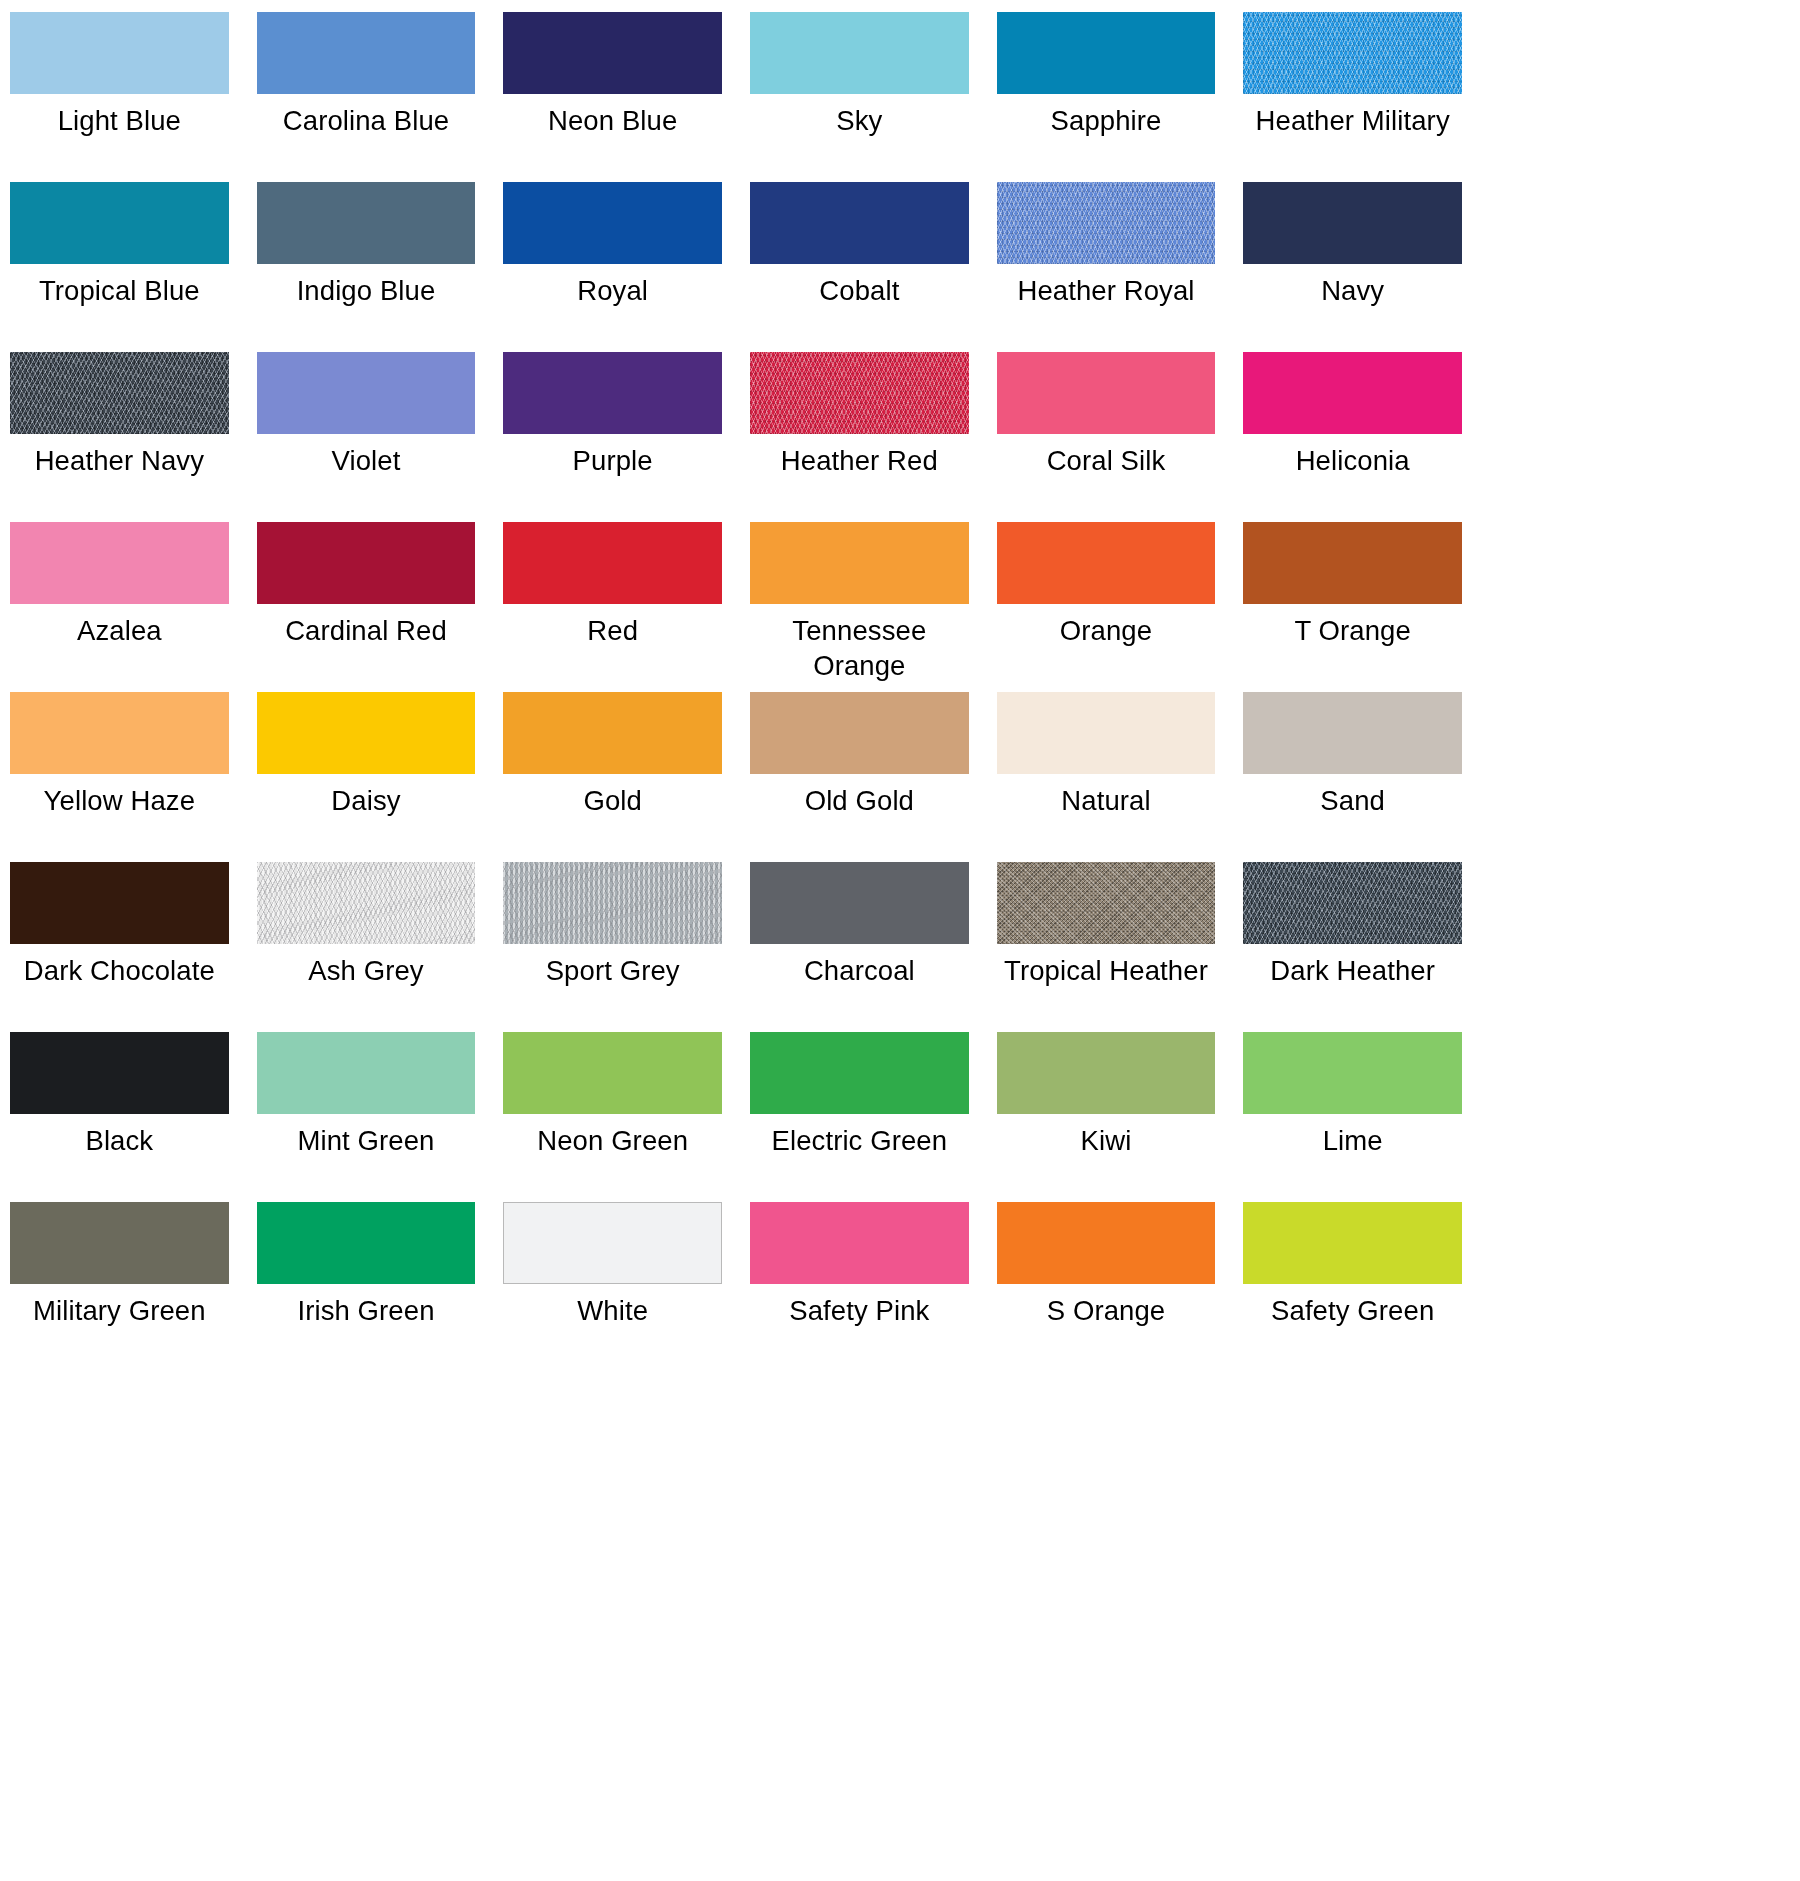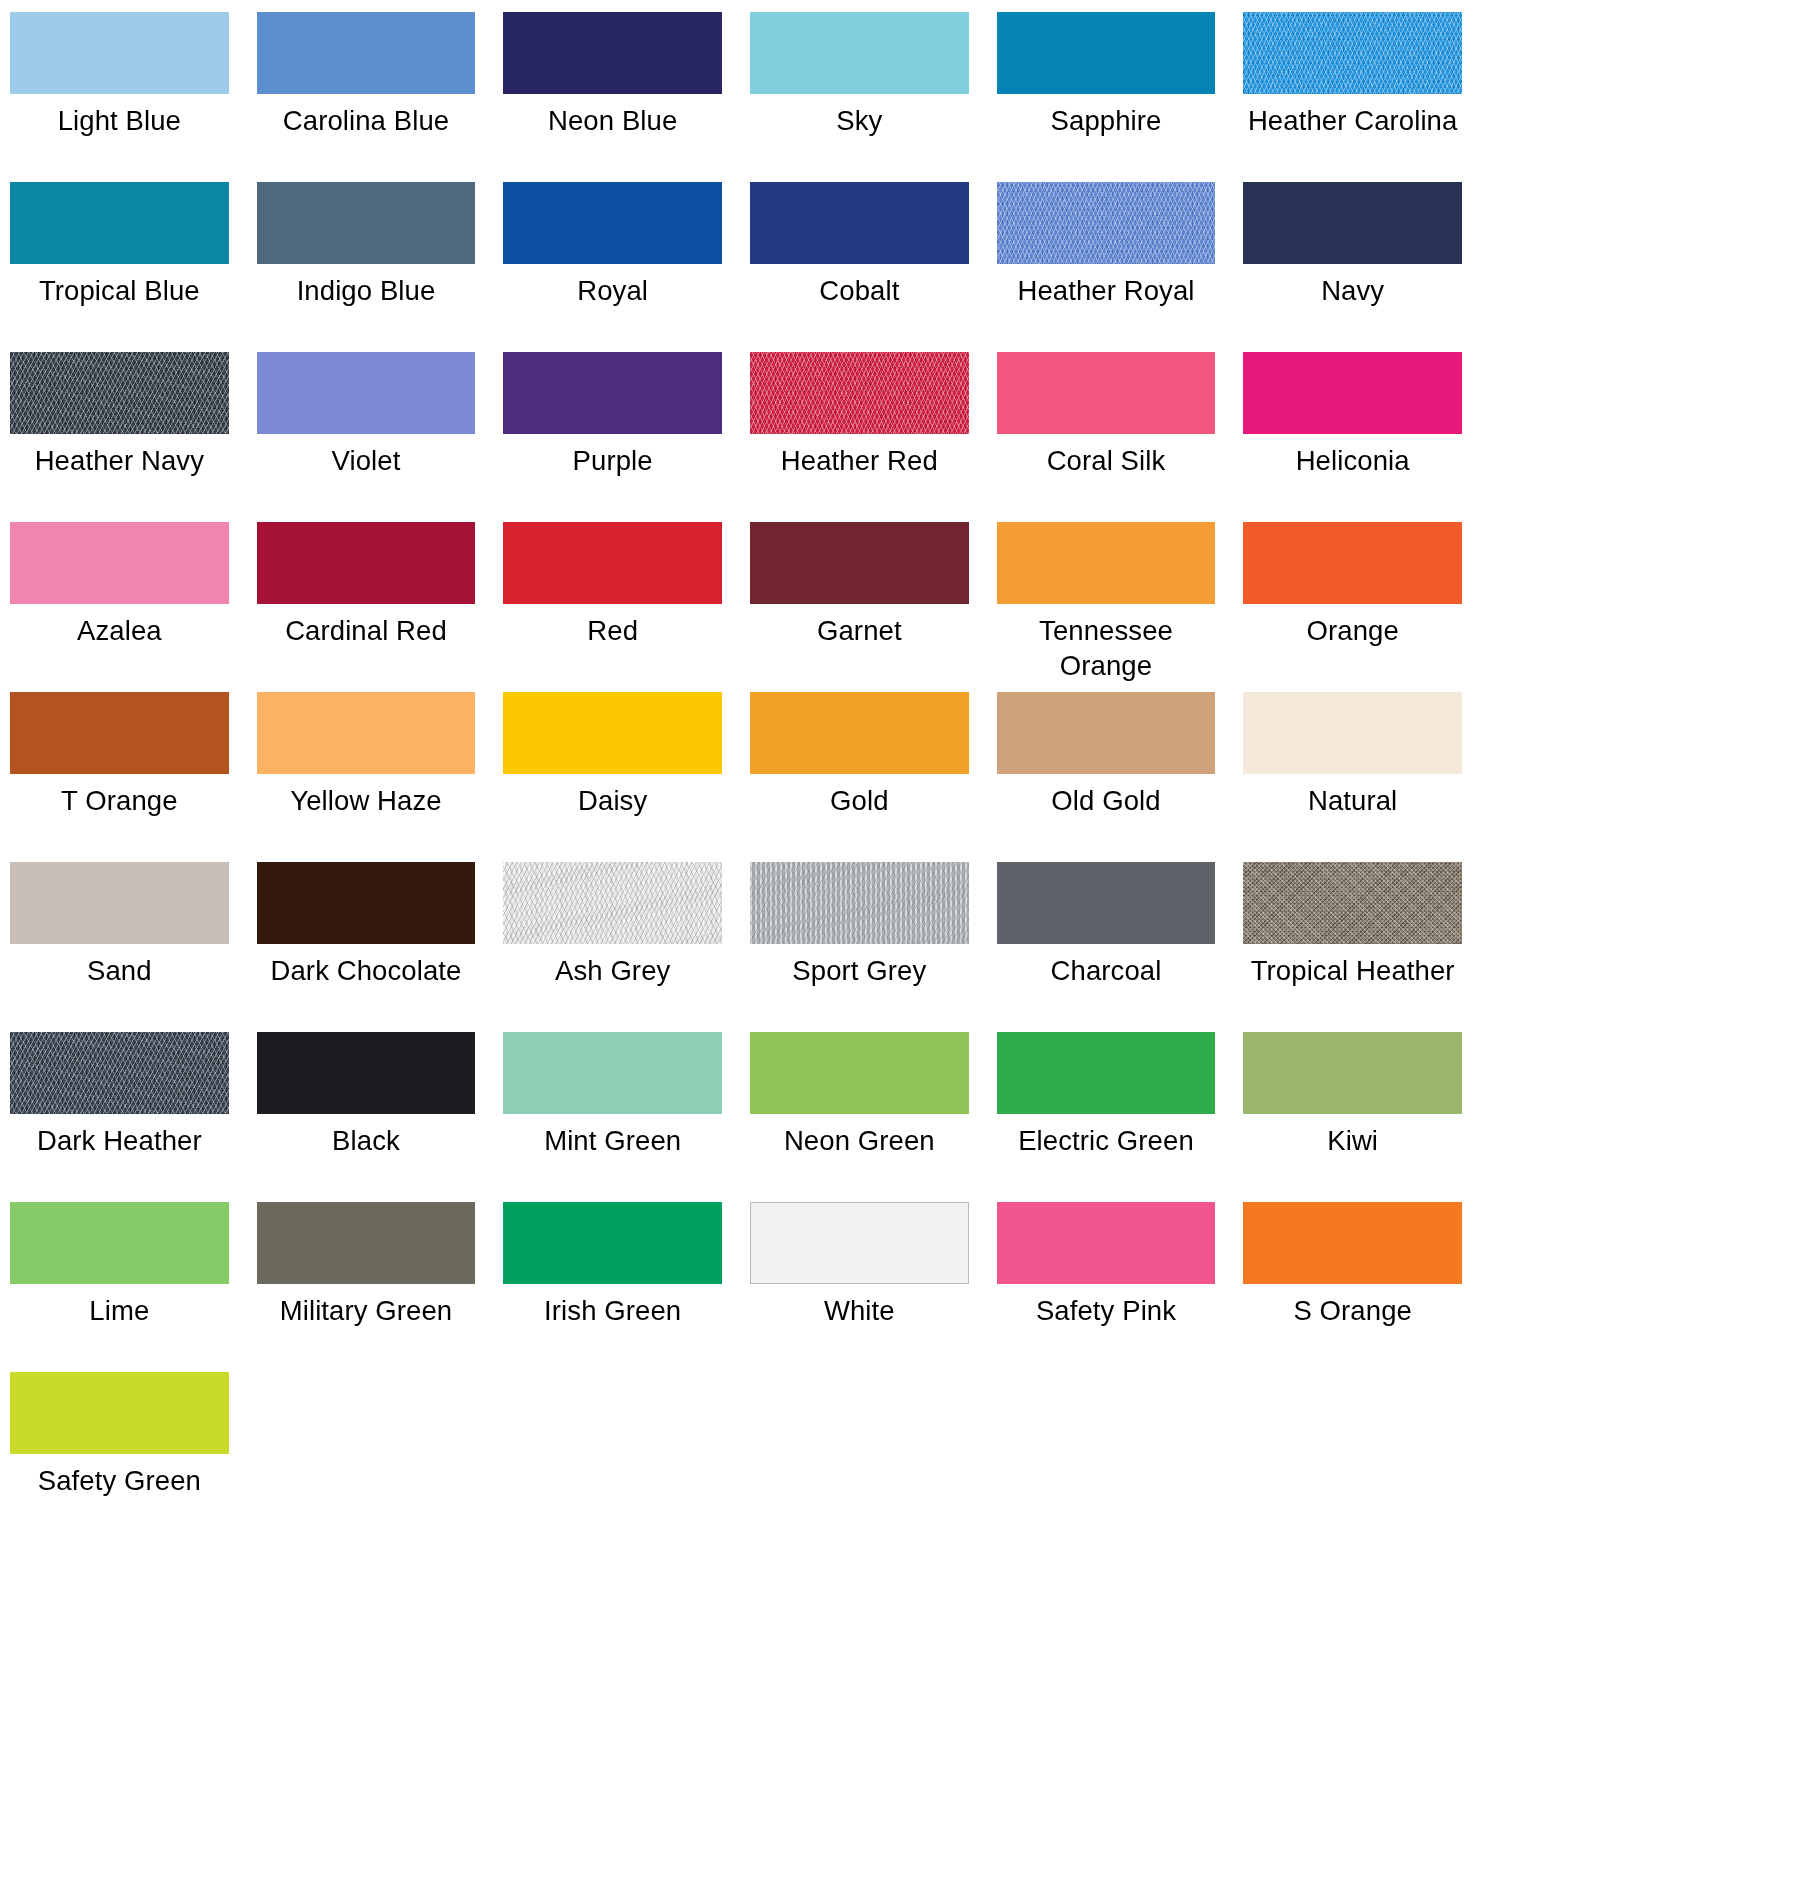--- a/index.html
+++ b/index.html
@@ -141,21 +141,21 @@
         <div class="label">Sky</div>
       </div>
       <div class="cell">
         <div class="chip" style="background-color: rgb(4, 132, 180);"></div>
         <div class="label">Sapphire</div>
       </div>
       <div class="cell">
         <div class="chip" style="background-color: rgb(33, 150, 227);">
           <div class="tex knit-v"></div>
         </div>
-        <div class="label">Heather Carolina</div>
+        <div class="label">Heather Military</div>
       </div>
       <div class="cell">
         <div class="chip" style="background-color: rgb(11, 135, 163);"></div>
         <div class="label">Tropical Blue</div>
       </div>
       <div class="cell">
         <div class="chip" style="background-color: rgb(79, 106, 126);"></div>
         <div class="label">Indigo Blue</div>
       </div>
       <div class="cell">
@@ -208,24 +208,20 @@
         <div class="chip" style="background-color: rgb(242, 133, 176);"></div>
         <div class="label">Azalea</div>
       </div>
       <div class="cell">
         <div class="chip" style="background-color: rgb(165, 18, 53);"></div>
         <div class="label">Cardinal Red</div>
       </div>
       <div class="cell">
         <div class="chip" style="background-color: rgb(217, 32, 47);"></div>
         <div class="label">Red</div>
-      </div>
-      <div class="cell">
-        <div class="chip" style="background-color: rgb(113, 38, 47);"></div>
-        <div class="label">Garnet</div>
       </div>
       <div class="cell">
         <div class="chip" style="background-color: rgb(245, 157, 53);"></div>
         <div class="label">Tennessee
 Orange</div>
       </div>
       <div class="cell">
         <div class="chip" style="background-color: rgb(241, 90, 41);"></div>
         <div class="label">Orange</div>
       </div>

